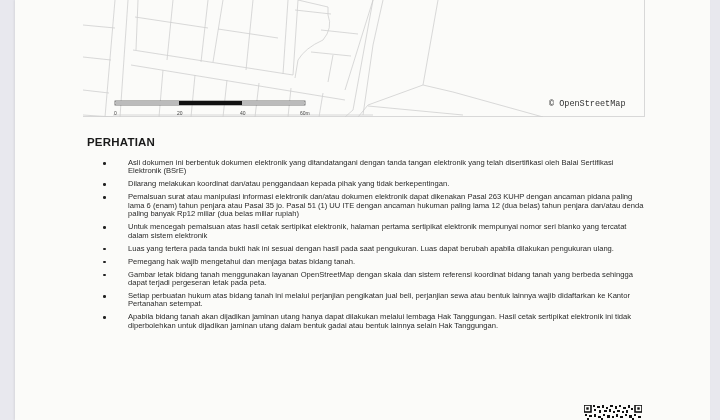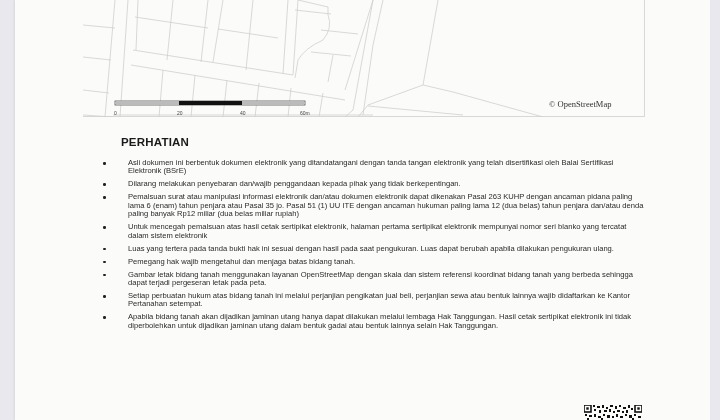--- a/index.html
+++ b/index.html
@@ -18,29 +18,29 @@
     position: absolute; left: 83px; top: 0; width: 203px; height: 117px;
   }
   .map-box {
     position: absolute; left: 83px; top: 0; width: 562px; height: 117px;
     border-right: 1px solid #d8d8d8; border-bottom: 1px solid #d8d8d8;
     box-sizing: border-box;
   }
   .map svg { position: absolute; left: 0; top: 0; }
   .osm {
     position: absolute; left: 549px; top: 99px;
-    font-family: Liberation Serif, serif;
+    font-family: Liberation Mono, monospace;
     font-size: 8.5px; color: #333;
   }
   .scale-labels span {
     position: absolute; top: 110px; font-size: 5px; color: #444;
   }
   .title {
     position: absolute; left: 87px; top: 136px;
-    font-size: 11.5px; font-weight: bold; color: #1a1a1a; letter-spacing: 0.2px; margin-left: 34px;
+    font-size: 11.5px; font-weight: bold; color: #1a1a1a; letter-spacing: 0.2px;
   }
   .list {
     position: absolute; left: 95px; top: 151px; width: 545px;
     margin: 8px; padding: 0; list-style: none;
   }
   .list li {
     position: relative; padding-left: 25px;
     font-size: 7.6px; line-height: 8.4px; color: #2a2a2a;
     margin-bottom: 4.6px;
   }
@@ -115,21 +115,21 @@
   <span style="left:240px">40</span>
   <span style="left:300px">60m</span>
 </div>
 
 <div class="osm">© OpenStreetMap</div>
 
 <div class="title">PERHATIAN</div>
 
 <ul class="list">
   <li>Asli dokumen ini berbentuk dokumen elektronik yang ditandatangani dengan tanda tangan elektronik yang telah disertifikasi oleh Balai Sertifikasi Elektronik (BSrE)</li>
-  <li>Dilarang melakukan penyebaran dan/wajib penggandaan kepada pihak yang tidak berkepentingan.</li>
+  <li>Dilarang melakukan koordinat dan/atau penggandaan kepada pihak yang tidak berkepentingan.</li>
   <li>Pemalsuan surat atau manipulasi informasi elektronik dan/atau dokumen elektronik dapat dikenakan Pasal 263 KUHP dengan ancaman pidana paling lama 6 (enam) tahun penjara atau Pasal 35 jo. Pasal 51 (1) UU ITE dengan ancaman hukuman paling lama 12 (dua belas) tahun penjara dan/atau denda paling banyak Rp12 miliar (dua belas miliar rupiah)</li>
   <li>Untuk mencegah pemalsuan atas hasil cetak sertipikat elektronik, halaman pertama sertipikat elektronik mempunyai nomor seri blanko yang tercatat dalam sistem elektronik</li>
   <li>Luas yang tertera pada tanda bukti hak ini sesuai dengan hasil pada saat pengukuran. Luas dapat berubah apabila dilakukan pengukuran ulang.</li>
   <li>Pemegang hak wajib mengetahui dan menjaga batas bidang tanah.</li>
   <li>Gambar letak bidang tanah menggunakan layanan OpenStreetMap dengan skala dan sistem referensi koordinat bidang tanah yang berbeda sehingga dapat terjadi pergeseran letak pada peta.</li>
   <li>Setiap perbuatan hukum atas bidang tanah ini melalui perjanjian pengikatan jual beli, perjanjian sewa atau bentuk lainnya wajib didaftarkan ke Kantor Pertanahan setempat.</li>
   <li>Apabila bidang tanah akan dijadikan jaminan utang hanya dapat dilakukan melalui lembaga Hak Tanggungan. Hasil cetak sertipikat elektronik ini tidak diperbolehkan untuk dijadikan jaminan utang dalam bentuk gadai atau bentuk lainnya selain Hak Tanggungan.</li>
 </ul>
 
 <div class="qr">

